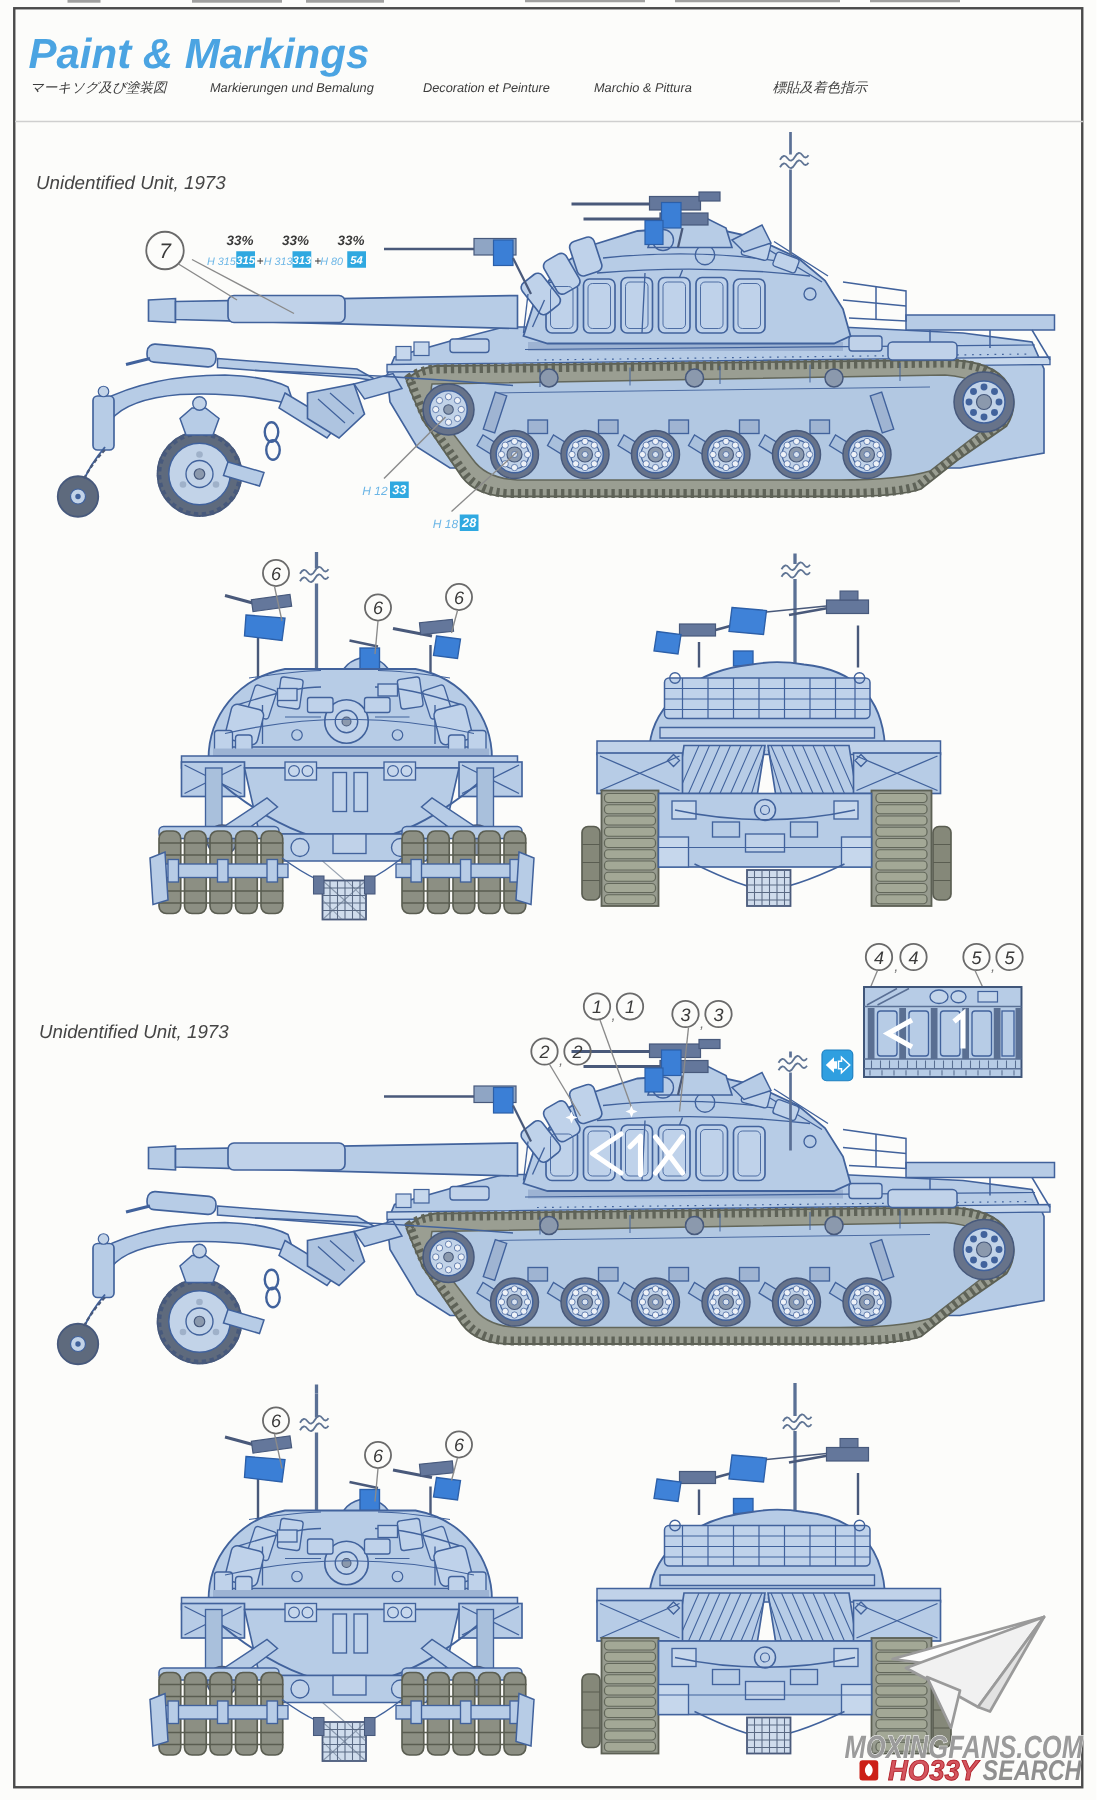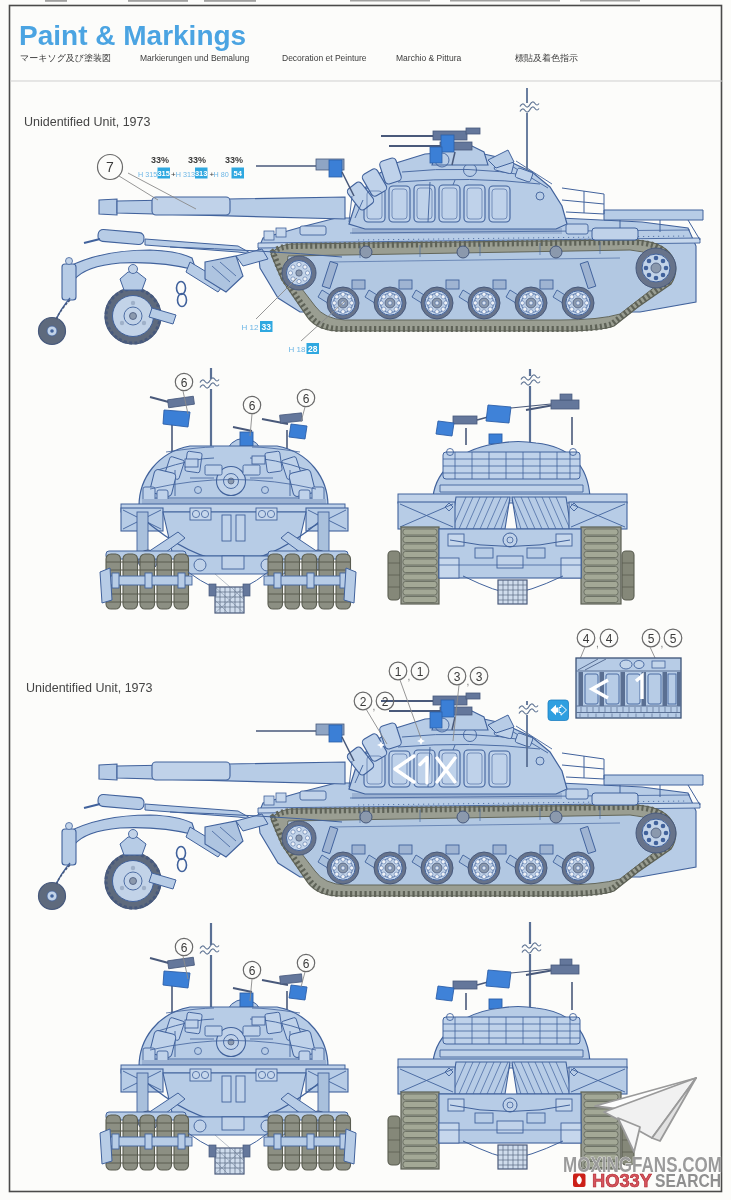--- a/index.html
+++ b/index.html
@@ -1,17 +1,17 @@
 <!DOCTYPE html>
 <html><head>
 <meta charset="utf-8">
 <style>
 html,body{margin:0;padding:0;background:#fff;}
 *{box-sizing:border-box;}
-#page{position:relative;width:731px;height:1200px;background:#fcfcfa;font-family:"Liberation Sans",sans-serif;overflow:hidden;}
+#page{position:relative;width:731px;height:1200px;background:#fcfcfa;font-family:"Liberation Sans",sans-serif;overflow:hidden;font-style:italic;}
 </style>
 </head>
 <body>
 <div id="page">
 <svg width="731" height="1200" viewBox="0 0 731 1200" xmlns="http://www.w3.org/2000/svg">
 <rect x="0" y="0" width="731" height="1200" fill="#fcfcfa"></rect>
 
 <g fill="#555" opacity="0.55">
 <rect x="45" y="0" width="22" height="1.8"></rect>
 <rect x="128" y="0" width="60" height="1.8"></rect>

